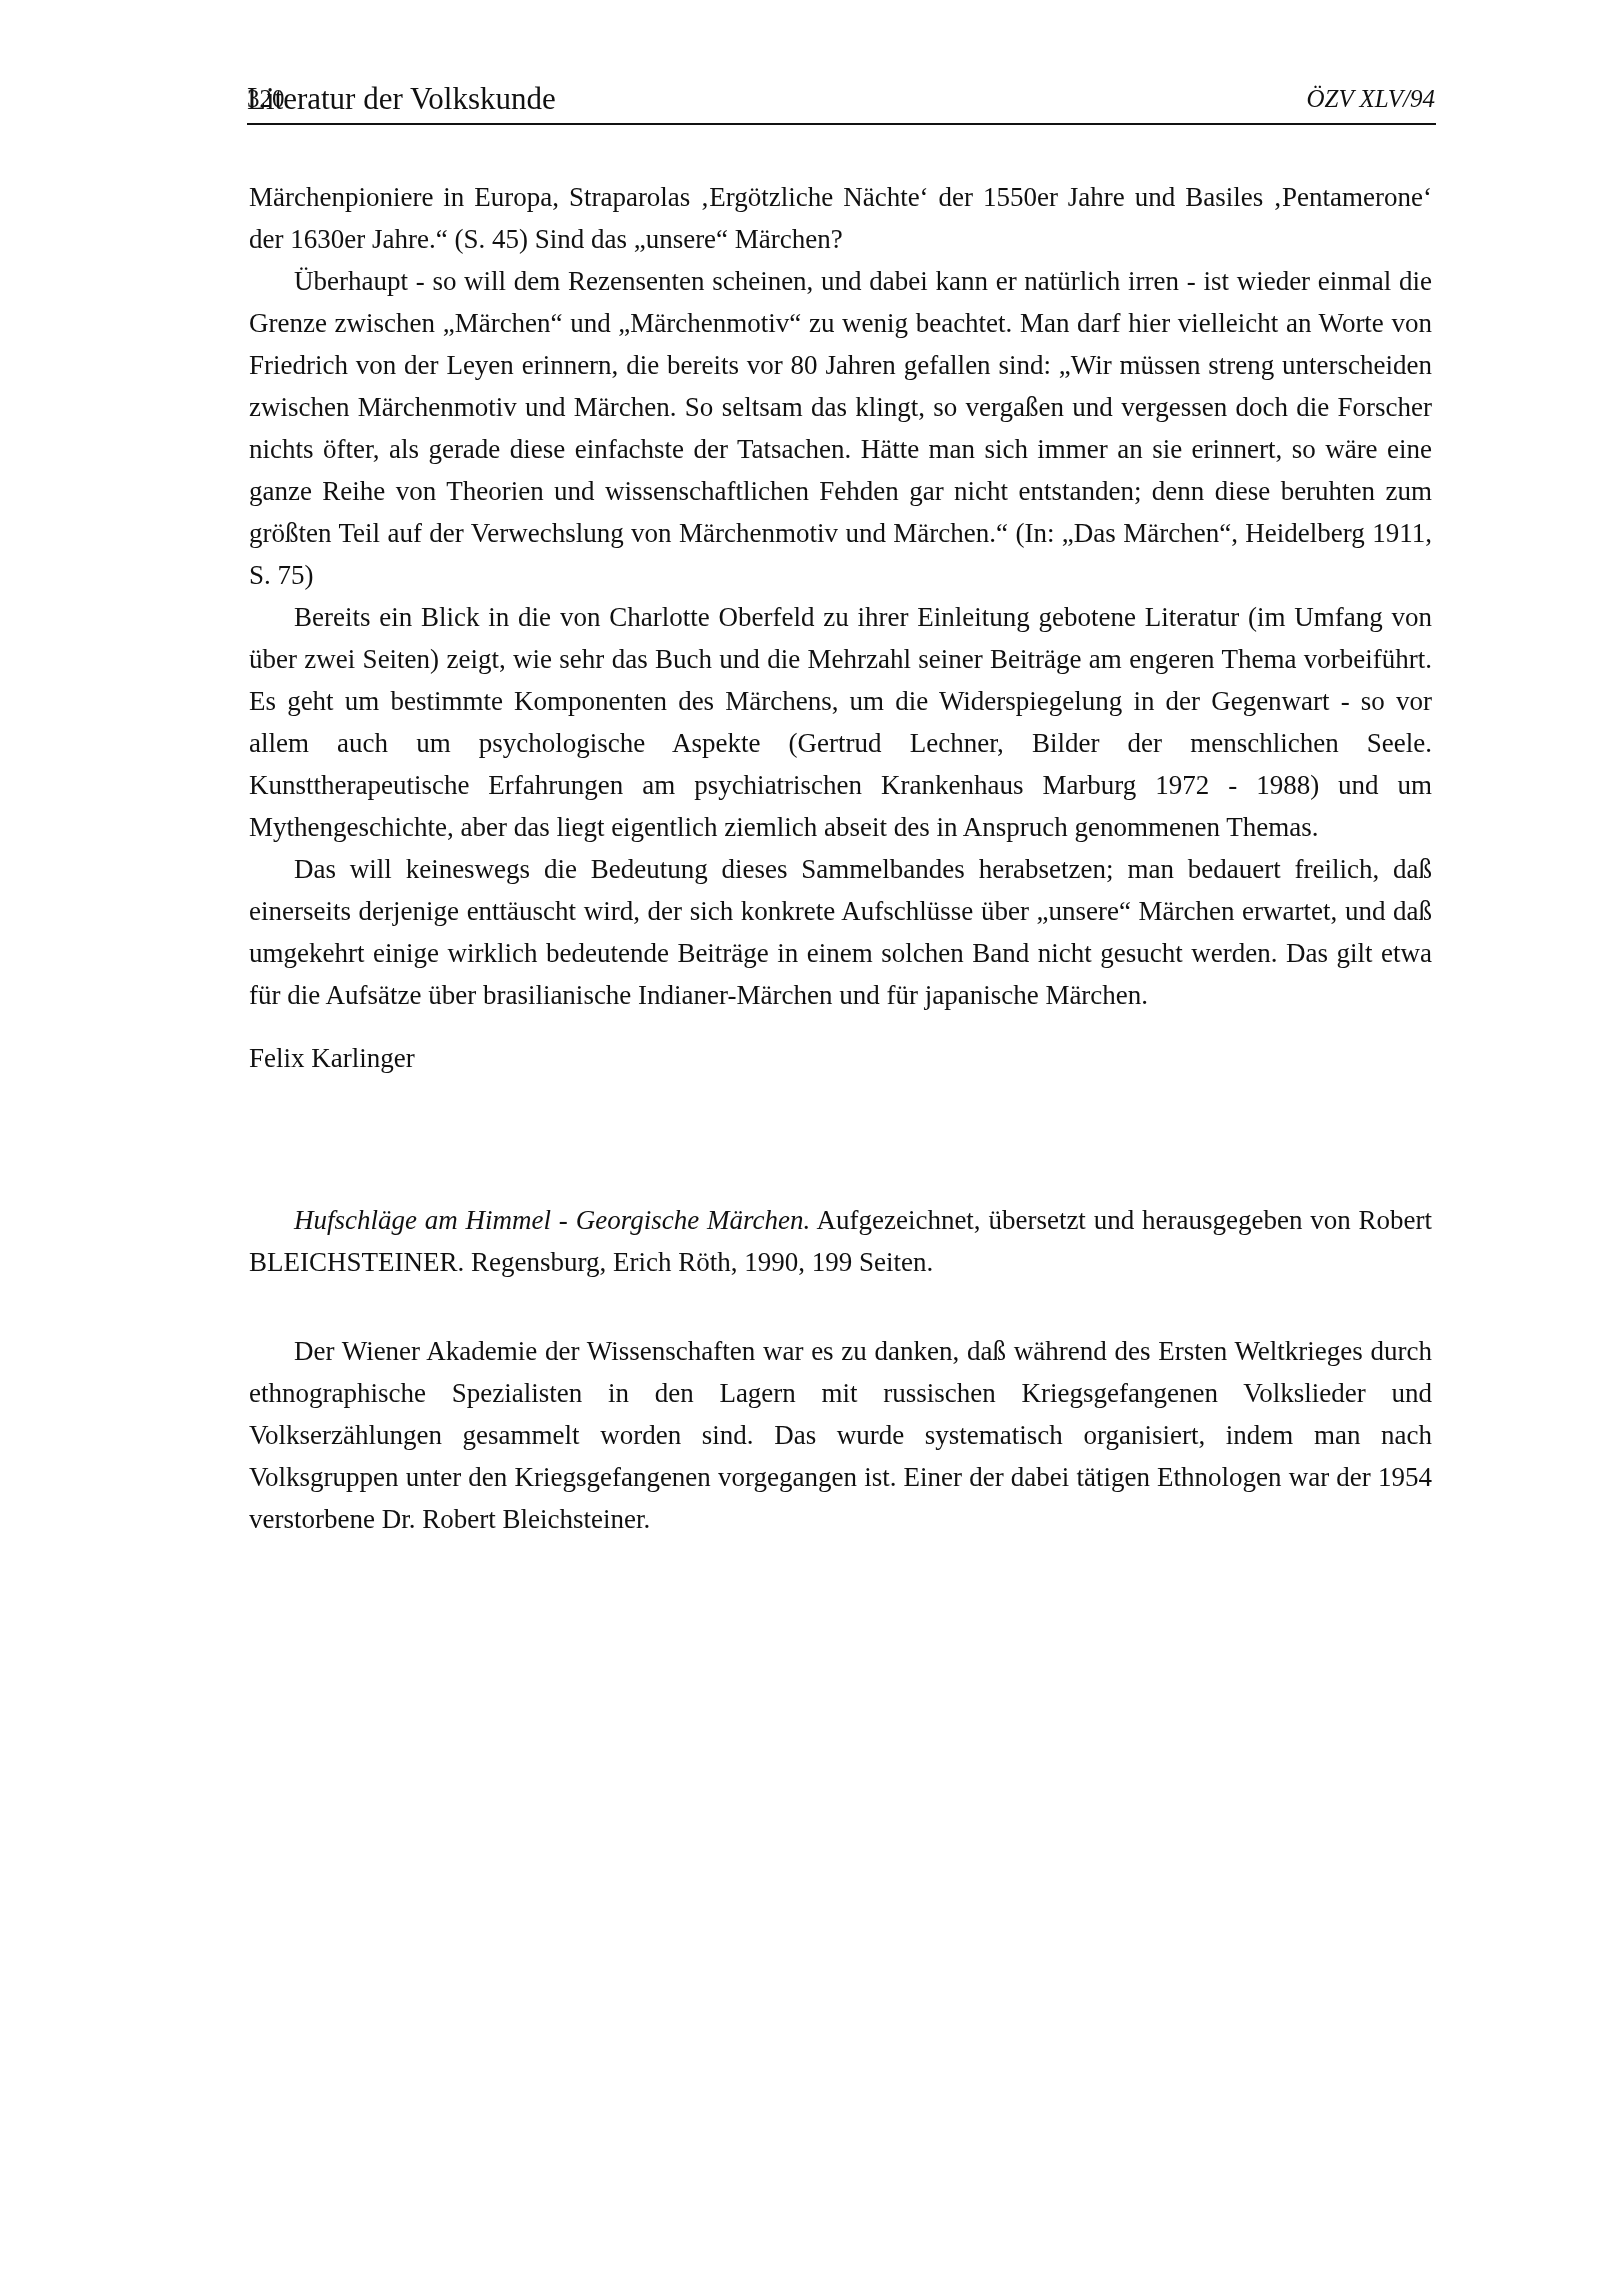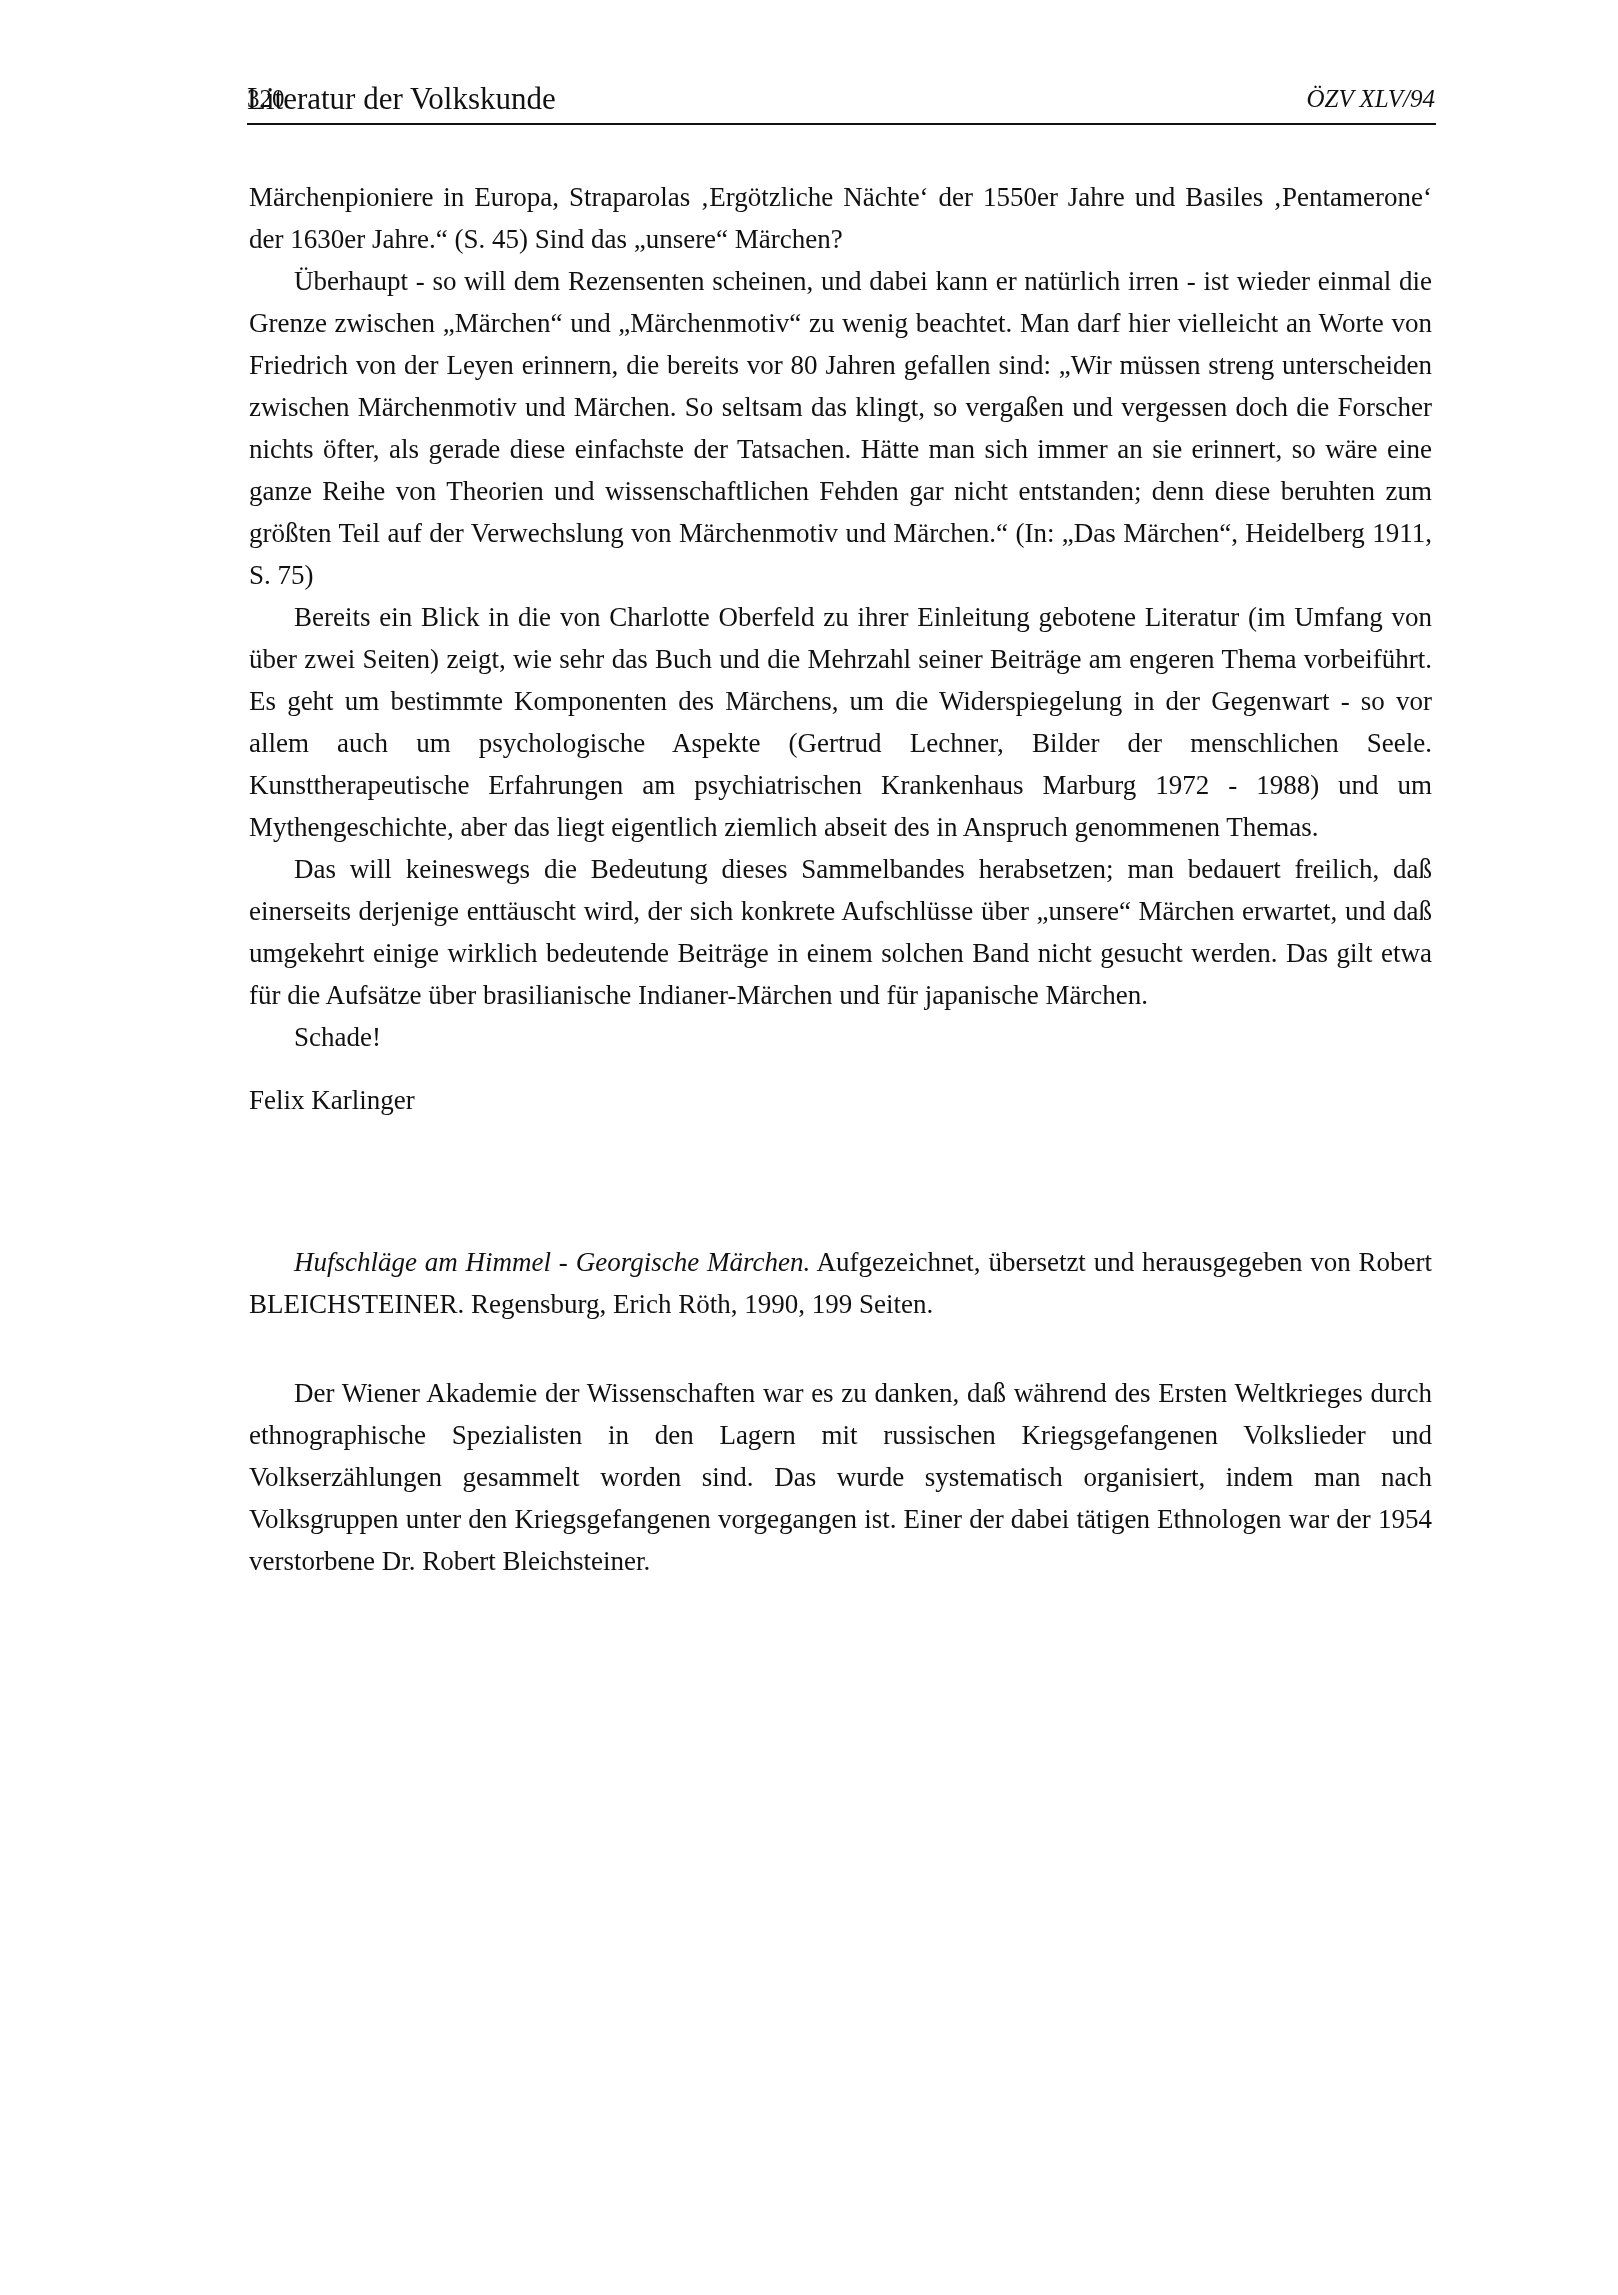--- a/index.html
+++ b/index.html
@@ -38,19 +38,18 @@
   <span class="hdr-center">Literatur der Volkskunde</span>
   <span class="hdr-right">ÖZV XLV/94</span>
 </div>
 <div class="header-rule"></div>
 
 <div class="content">
   <p>Märchenpioniere in Europa, Straparolas ‚Ergötzliche Nächte‘ der 1550er Jahre und Basiles ‚Pentamerone‘ der 1630er Jahre.“ (S. 45) Sind das „unsere“ Märchen?</p>
   <p class="indent">Überhaupt - so will dem Rezensenten scheinen, und dabei kann er natürlich irren - ist wieder einmal die Grenze zwischen „Märchen“ und „Märchenmotiv“ zu wenig beachtet. Man darf hier vielleicht an Worte von Friedrich von der Leyen erinnern, die bereits vor 80 Jahren gefallen sind: „Wir müssen streng unterscheiden zwischen Märchenmotiv und Märchen. So seltsam das klingt, so vergaßen und vergessen doch die Forscher nichts öfter, als gerade diese einfachste der Tatsachen. Hätte man sich immer an sie erinnert, so wäre eine ganze Reihe von Theorien und wissenschaftlichen Fehden gar nicht entstanden; denn diese beruhten zum größten Teil auf der Verwechslung von Märchenmotiv und Märchen.“ (In: „Das Märchen“, Heidelberg 1911, S. 75)</p>
   <p class="indent">Bereits ein Blick in die von Charlotte Oberfeld zu ihrer Einleitung gebotene Literatur (im Umfang von über zwei Seiten) zeigt, wie sehr das Buch und die Mehrzahl seiner Beiträge am engeren Thema vorbeiführt. Es geht um bestimmte Komponenten des Märchens, um die Widerspiegelung in der Gegenwart - so vor allem auch um psychologische Aspekte (Gertrud Lechner, Bilder der menschlichen Seele. Kunsttherapeutische Erfahrungen am psychiatrischen Krankenhaus Marburg 1972 - 1988) und um Mythengeschichte, aber das liegt eigentlich ziemlich abseit des in Anspruch genommenen Themas.</p>
   <p class="indent">Das will keineswegs die Bedeutung dieses Sammelbandes herabsetzen; man bedauert freilich, daß einerseits derjenige enttäuscht wird, der sich konkrete Aufschlüsse über „unsere“ Märchen erwartet, und daß umgekehrt einige wirklich bedeutende Beiträge in einem solchen Band nicht gesucht werden. Das gilt etwa für die Aufsätze über brasilianische Indianer-Märchen und für japanische Märchen.</p>
-  <p class="indent">Schade!</p>
   <p class="signature">Felix Karlinger</p>
 
   <p class="review-head"><em>Hufschläge am Himmel - Georgische Märchen.</em><span> Aufgezeichnet, übersetzt und herausgegeben von Robert BLEICHSTEINER. Regensburg, Erich Röth, 1990, 199 Seiten.</span></p>
   <p class="review-body">Der Wiener Akademie der Wissenschaften war es zu danken, daß während des Ersten Weltkrieges durch ethnographische Spezialisten in den Lagern mit russischen Kriegsgefangenen Volkslieder und Volkserzählungen gesammelt worden sind. Das wurde systematisch organisiert, indem man nach Volksgruppen unter den Kriegsgefangenen vorgegangen ist. Einer der dabei tätigen Ethnologen war der 1954 verstorbene Dr. Robert Bleichsteiner.</p>
 </div>
 
 
 </body></html>

